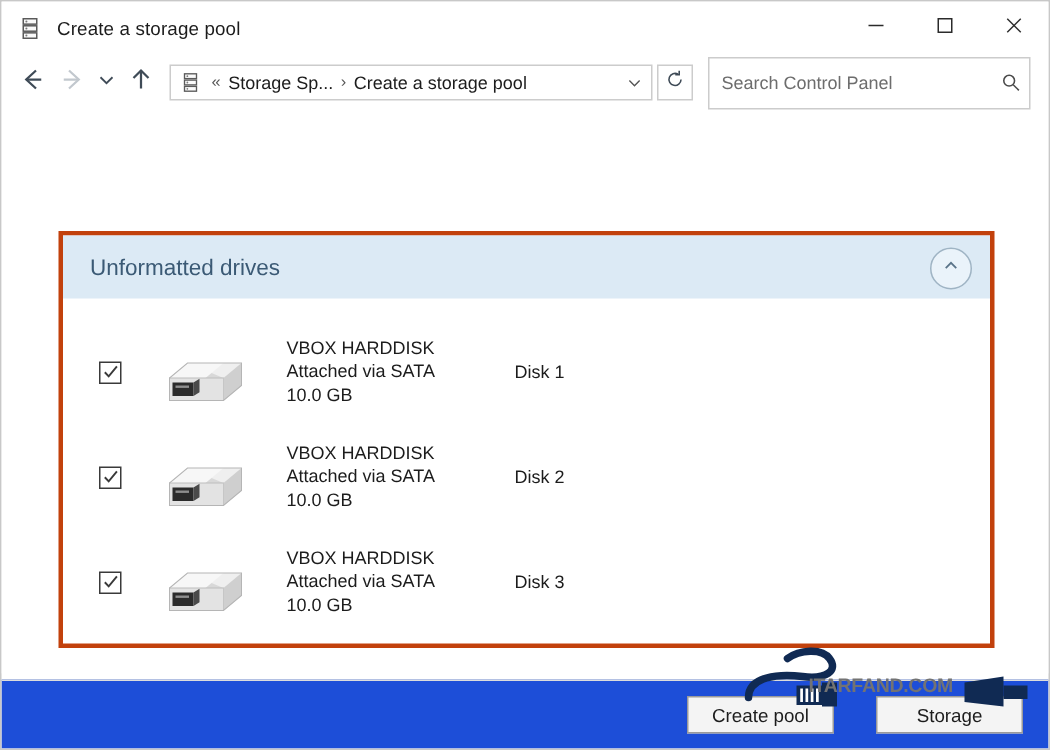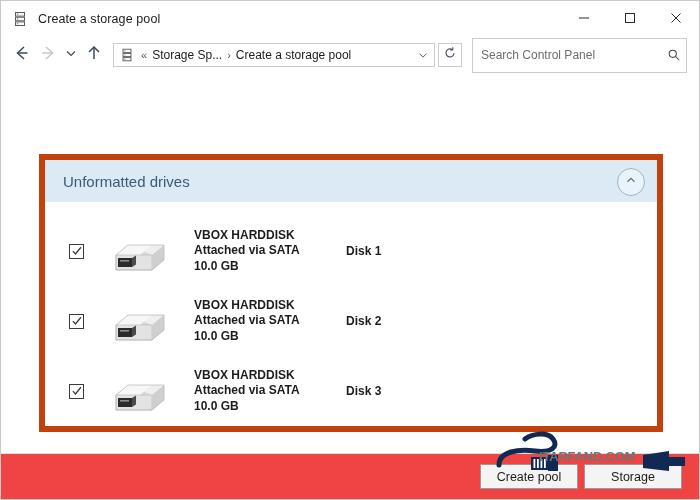--- a/index.html
+++ b/index.html
@@ -166,21 +166,21 @@
     color: #17518f;
     margin: 26px 0 0 38px;
     letter-spacing: .05px;
   }
   .panel {
     position: absolute;
     left: 38px;
     top: 80px;
     width: 624px;
     height: 278px;
-    border: 6px solid #c2410c;
+    border: 3px solid #c2410c;
     background: #ffffff;
     box-sizing: border-box;
   }
   .panel-header {
     position: relative;
     height: 42px;
     background: #dceaf5;
     display: flex;
     align-items: center;
   }
@@ -195,21 +195,21 @@
     top: 8px;
     width: 26px;
     height: 26px;
     border-radius: 50%;
     border: 1px solid #9fb4c4;
     background: #eaf3fa;
     display: flex;
     align-items: center;
     justify-content: center;
   }
-  .drive-list { padding-top: 14px; font-weight: bold; }
+  .drive-list { padding-top: 14px; }
   .drive-row {
     height: 70px;
     display: flex;
     align-items: center;
     padding-left: 24px;
     box-sizing: border-box;
   }
   .row-check {
     width: 15px;
     height: 15px;
@@ -244,28 +244,28 @@
     white-space: nowrap;
   }
 
   
   .footer {
     position: absolute;
     left: 0;
     bottom: 0;
     width: 698px;
     height: 46px;
-    background: #ef4444;
+    background: #1d4ed8;
     border-top: 1px solid #dcdcdc;
     display: flex;
     align-items: center;
     justify-content: flex-end;
     padding-right: 17px;
     box-sizing: border-box;
-    gap: 6px;
+    gap: 28px;
     text-align: center;
   }
   .btn {
     min-width: 98px;
     height: 25px;
     border: 1px solid #9a9a9a;
     background: #f4f4f4;
     font-family: "Liberation Sans", sans-serif;
     font-size: 12.5px;
     color: #1c1c1c;

